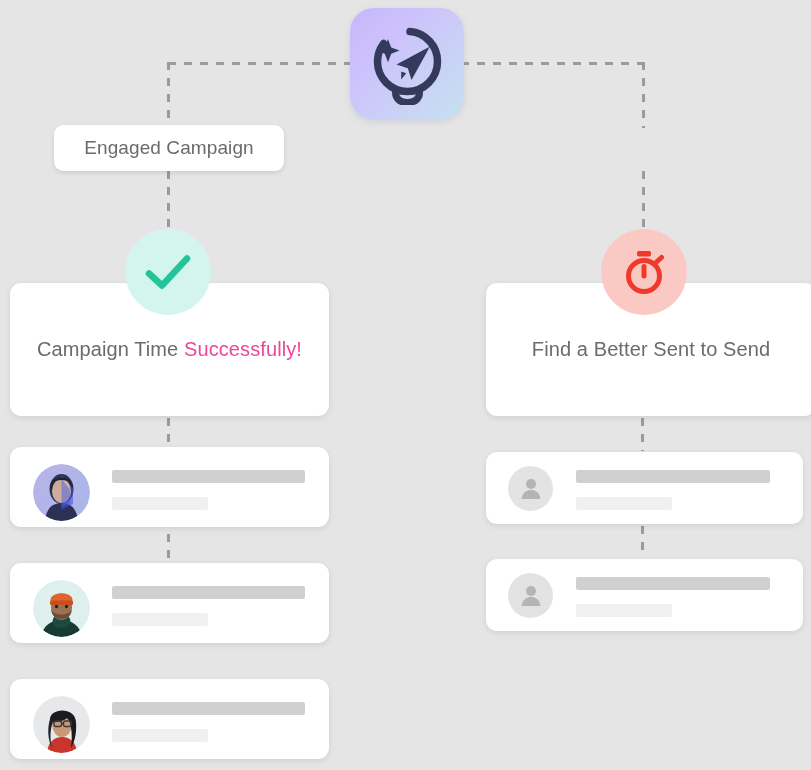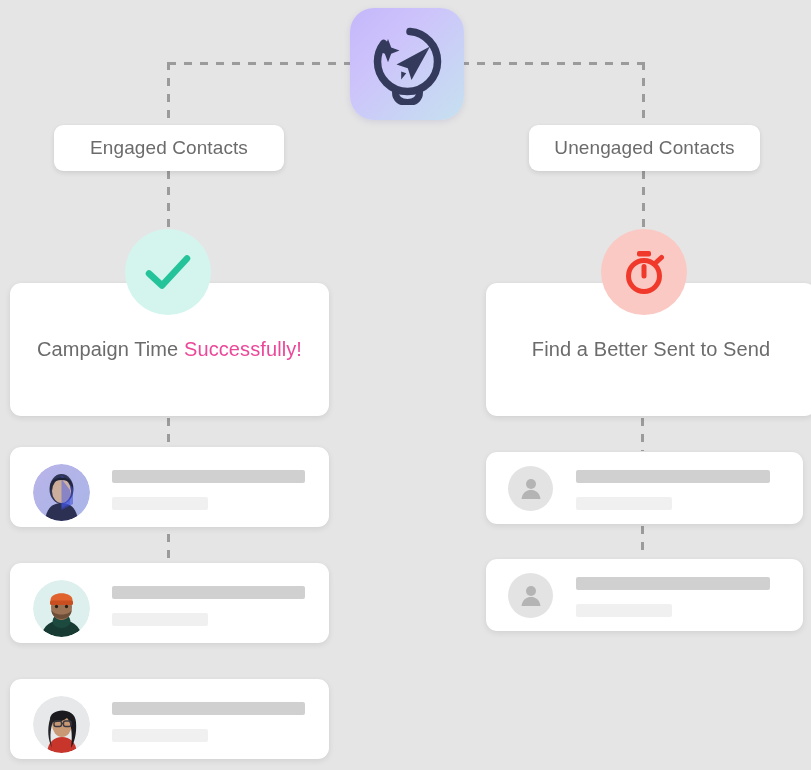--- a/index.html
+++ b/index.html
@@ -188,26 +188,23 @@
 
       <path d="M27.5 69.5 C27.5 76.4 32.9 79.5 39.5 79.5 C46.1 79.5 51.5 76.4 51.5 69.5" stroke="#343a5c" stroke-width="7" stroke-linecap="round" fill="none"></path>
 
       <path d="M62 23.5 L28.5 41.5 L40.5 45.5 Z" fill="#343a5c"></path>
       <path d="M62 23.5 L43.5 57 L39.8 45.2 Z" fill="#343a5c"></path>
       <path d="M33.2 48.6 L38.2 50.2 L33.2 56.5 Z" fill="#343a5c"></path>
     </svg>
   </div>
 
   <div class="pill" id="pill-engaged">
-    <span>Engaged Contacts</span>
-  </div>
-
-  <div class="pill" id="pill-unengaged">
-    <span>Unengaged Contacts</span>
-  </div>
+    <span>Engaged Campaign</span>
+  </div>
+
 
   <div class="status-card" id="card-success">
     <div class="headline">
       <span>Campaign Time </span><span class="accent">Successfully!</span>
     </div>
   </div>
 
   <div class="status-circle" id="circle-success">
     <svg width="46" height="36" viewBox="0 0 46 36" aria-hidden="true">
       <path d="M4 19.5 L17 31.5 L42 4.5" stroke="#25c39a" stroke-width="6.5" stroke-linecap="round" stroke-linejoin="round" fill="none"></path>

